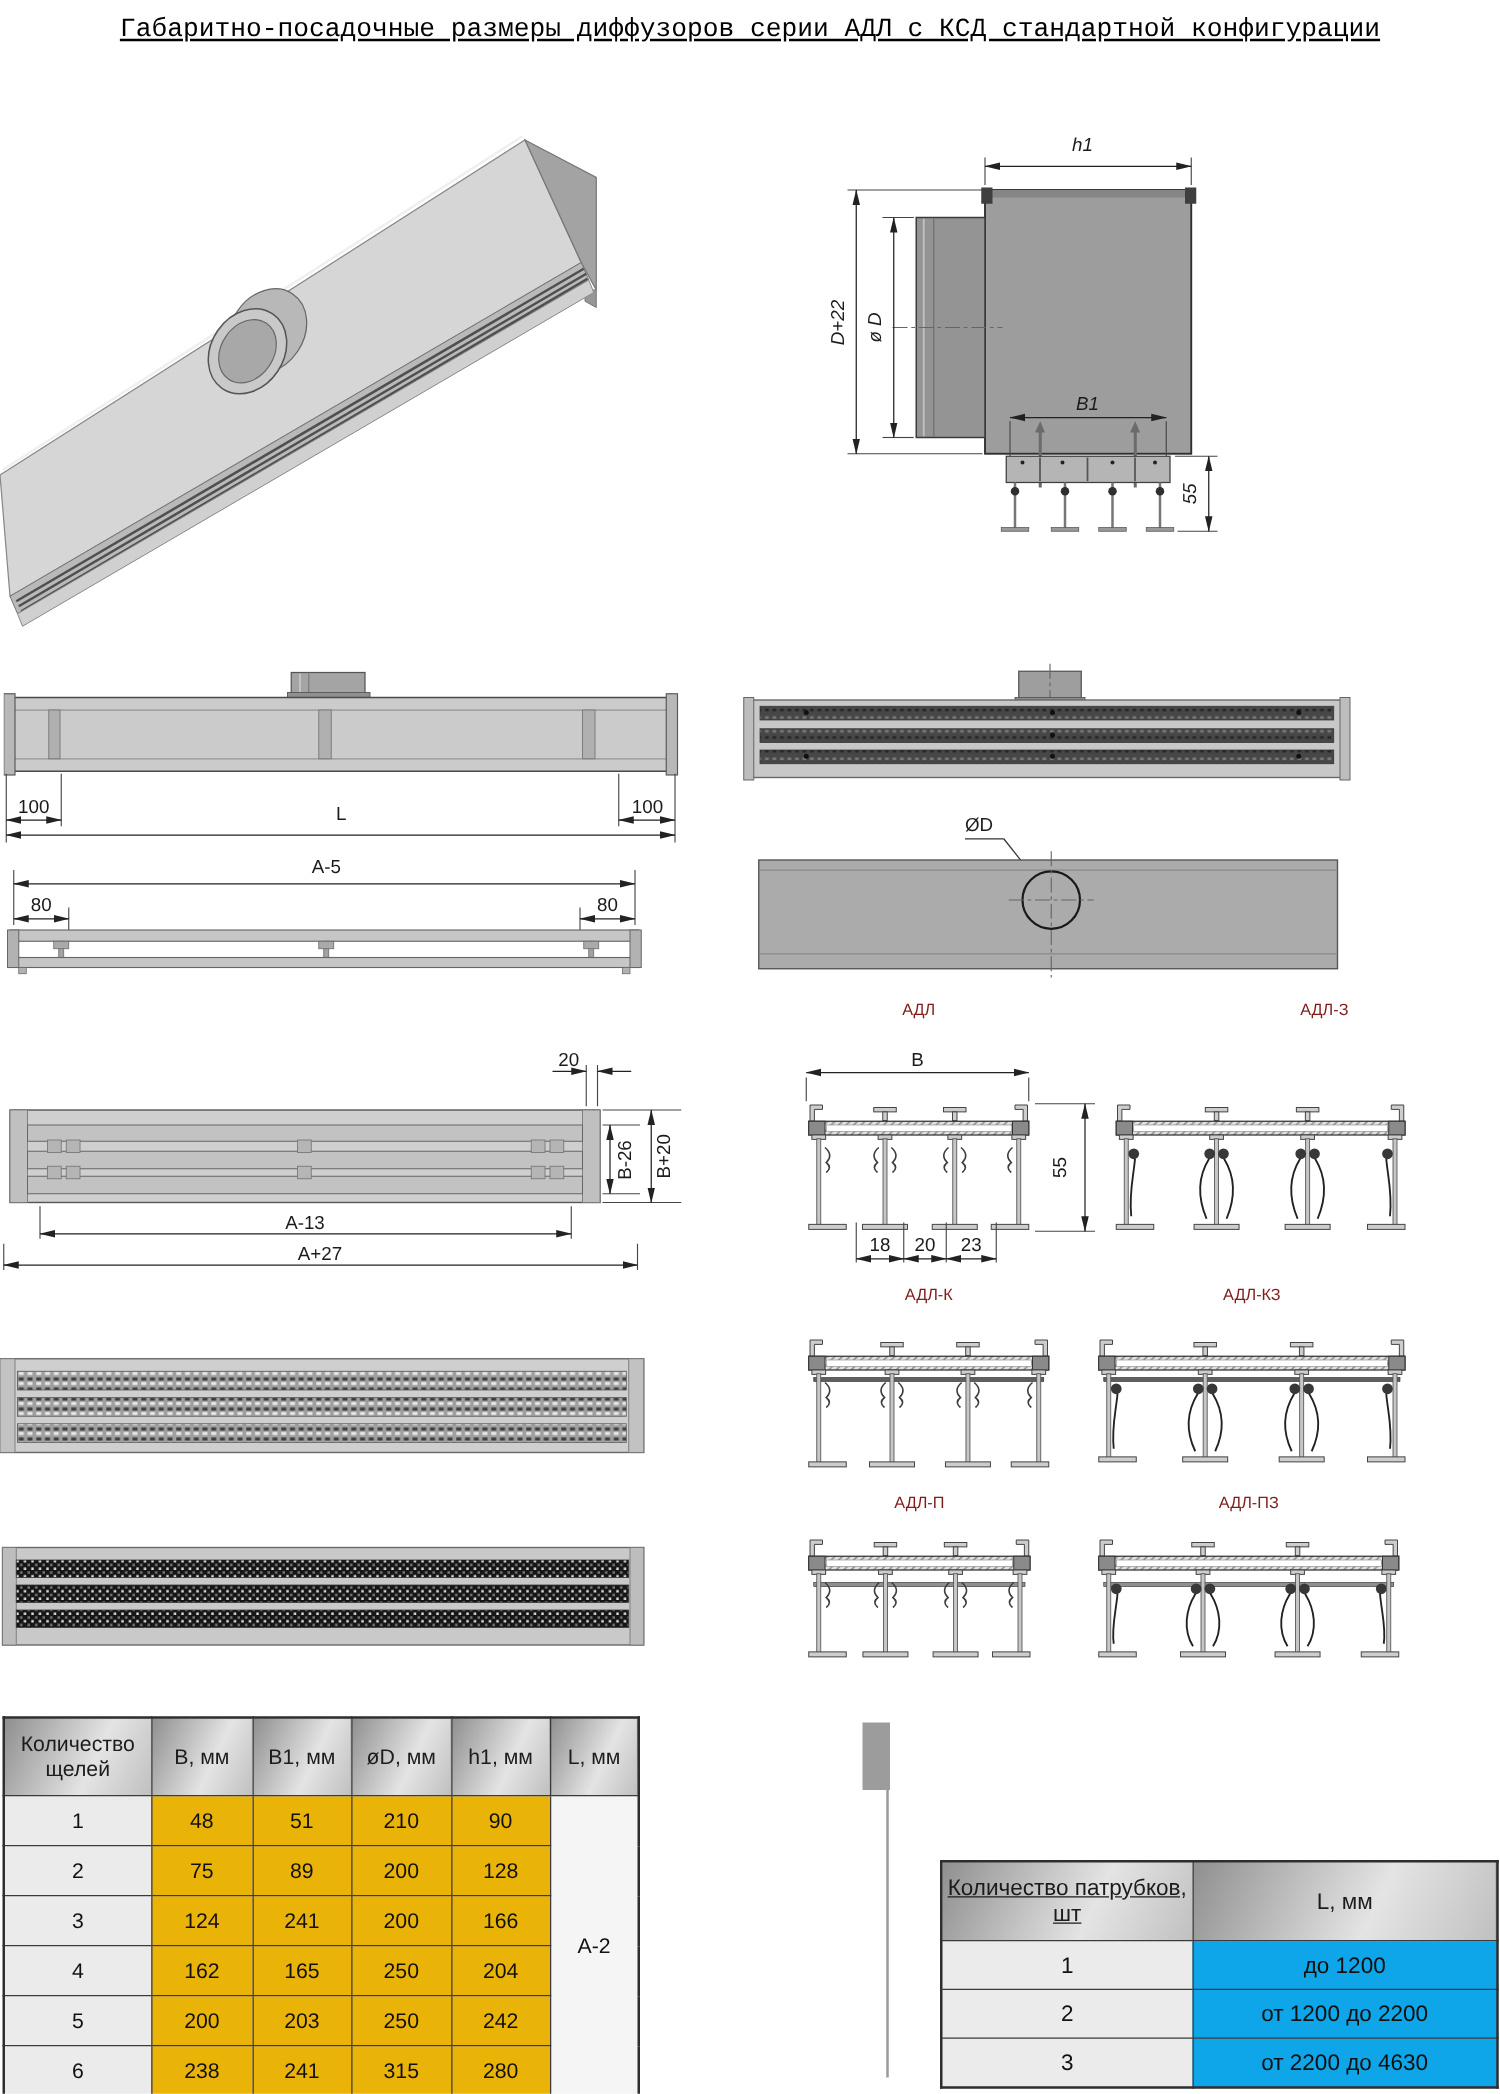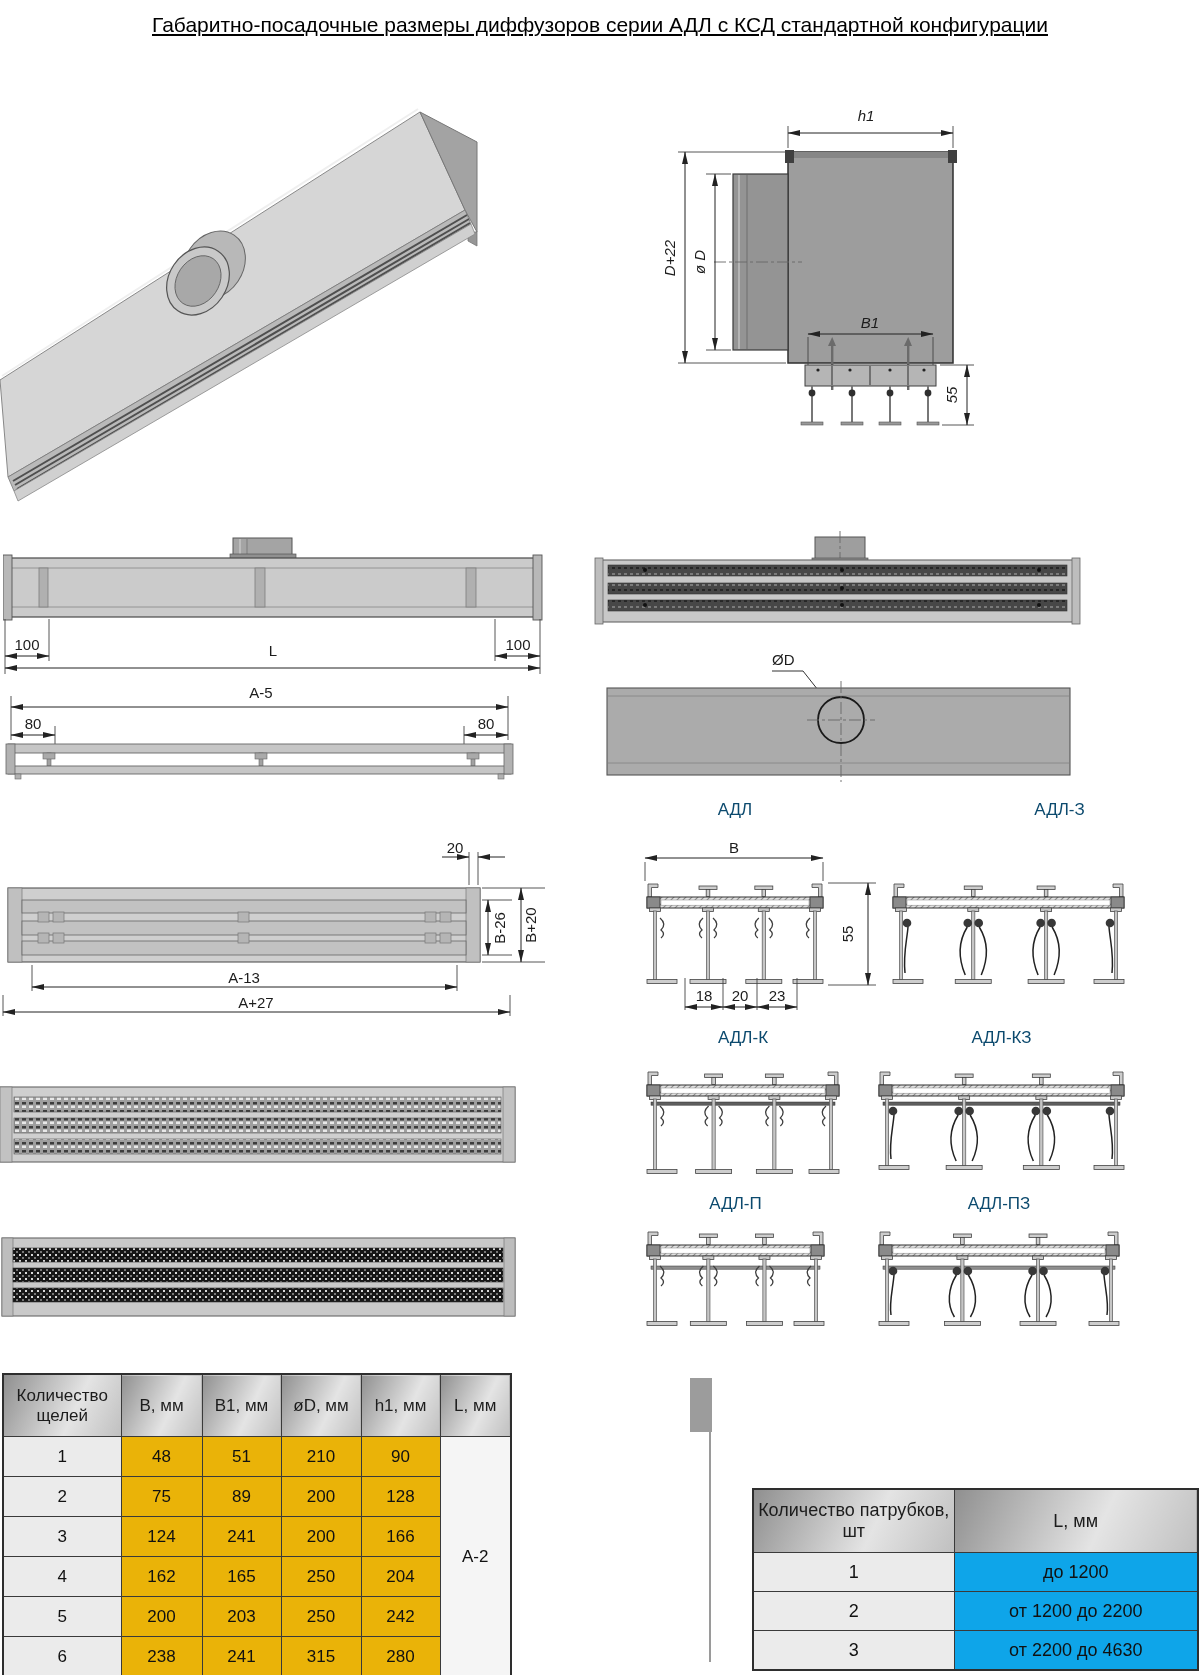--- a/index.html
+++ b/index.html
@@ -1,22 +1,22 @@
 <!DOCTYPE html>
 <html><head>
 <meta charset="utf-8">
 <style>
   html,body{margin:0;padding:0;}
   body{width:1200px;height:1675px;position:relative;overflow:hidden;background:#fff;
        font-family:"Liberation Sans",sans-serif;color:#111;}
   .abs{position:absolute;}
   .title{position:absolute;left:0;top:10px;width:1200px;text-align:center;
-         font-size:21px;line-height:29px;color:#000;}
+         font-size:21px;line-height:29px;color:#000;font-family:Liberation Mono, monospace;}
   .title span{text-decoration:underline;}
-  .plabel{position:absolute;text-align:center;font-size:17px;color:#0c4a6e;}
+  .plabel{position:absolute;text-align:center;font-size:13px;color:#7f1d1d;}
   svg text{font-family:"Liberation Sans",sans-serif;fill:#1c1c1c;}
   .dimtxt{font-size:15px;}
   .dimtxt-i{font-size:15px;font-style:italic;}
   .dim{stroke:#222;stroke-width:1;fill:none;marker-start:url(#ar);marker-end:url(#ar);}
   .dime{stroke:#222;stroke-width:1;fill:none;marker-end:url(#ar);}
   .ext{stroke:#444;stroke-width:0.9;fill:none;}
   .cl{stroke:#666;stroke-width:0.9;fill:none;stroke-dasharray:12 3 3 3;}
   .pf{fill:#cdcdcd;stroke:#444;stroke-width:0.8;}
   .pe{fill:#8a8a8a;stroke:#333;stroke-width:0.8;}
   .ps{fill:#c6c6c6;stroke:#555;stroke-width:0.7;}
@@ -28,21 +28,21 @@
   .t2{left:752px;top:1488px;width:445px;font-size:18px;}
   .t1 th,.t1 td,.t2 th,.t2 td{border:1.5px solid #3a3a3a;text-align:center;vertical-align:middle;padding:0;}
   .t1{border:2px solid #2e2e2e;} .t2{border:2px solid #2e2e2e;}
   .t1 th{height:61px;font-weight:400;}
   .t2 th{height:62px;font-weight:400;}
   th{background:linear-gradient(115deg,#8f8f8f 0%,#e4e4e4 60%,#c0c0c0 100%);color:#1c1c1c;}
   .t1 td{height:39px;background:#eab308;}
   .t2 td{height:38px;background:#0ea5e9;}
   .rowhead{background:#ebebeb !important;}
   .lmerge{background:#f5f5f5 !important;}
-  .bold{font-weight:700;}
+  .bold{font-weight:700;text-decoration:underline;}
 </style>
 </head>
 <body>
 
 <svg class="abs" style="width:0;height:0" aria-hidden="true">
   <defs>
     <marker id="ar" markerWidth="13" markerHeight="8" refX="12" refY="4" orient="auto-start-reverse" markerUnits="userSpaceOnUse">
       <path d="M12.5,4 L0,1 L0,7 Z" fill="#222"></path>
     </marker>
     <pattern id="hatch" width="6" height="6" patternUnits="userSpaceOnUse">

